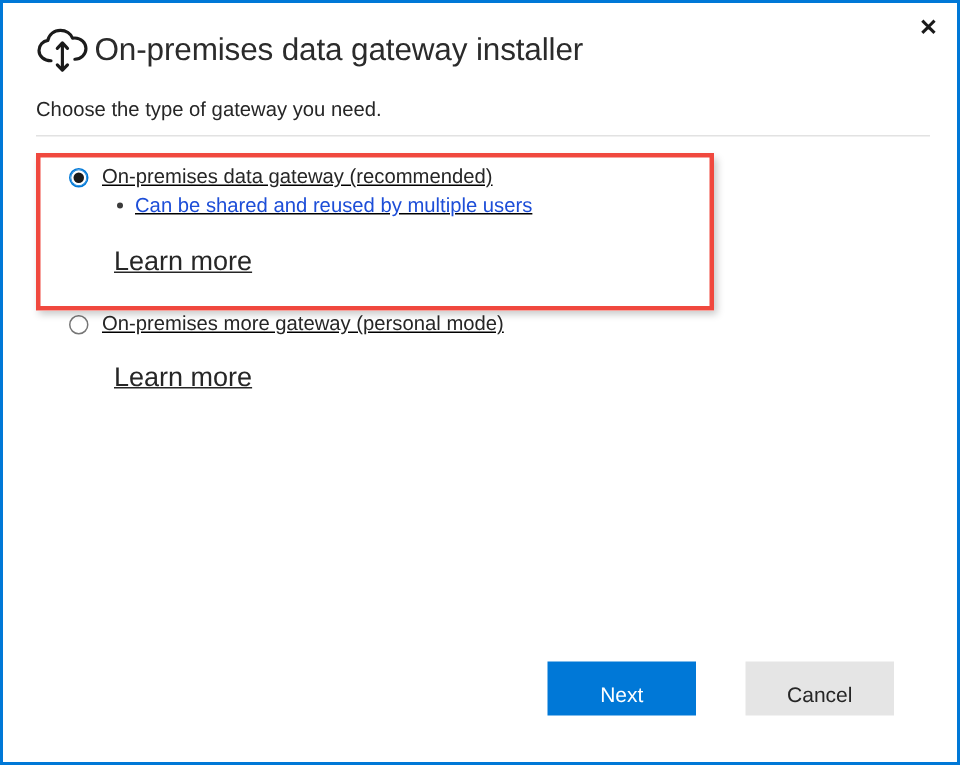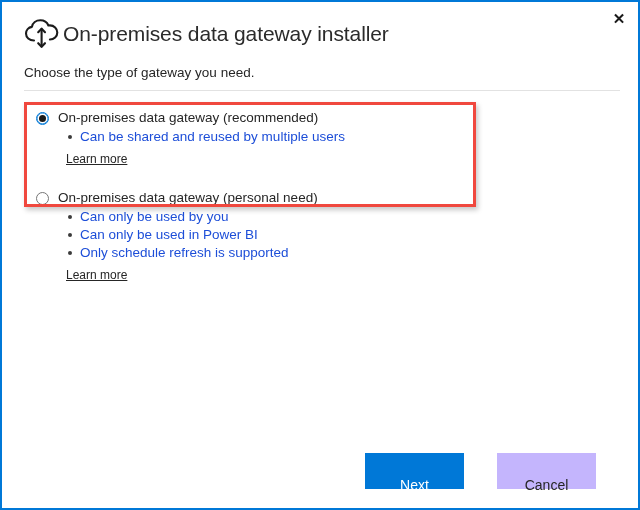--- a/index.html
+++ b/index.html
@@ -95,22 +95,23 @@
   
   #options {
     position: absolute;
     left: 22px;
     top: 100px;
     width: 596px;
   }
 
   .option-block {
     position: relative;
-    padding: 8px 10px 9px 12px;
-    box-sizing: border-box;
+    padding: 8px 10px 9px 22px;
+    box-sizing: border-box;
+    text-decoration: underline;
   }
 
   
   #highlight-box {
     position: absolute;
     left: 0px;
     top: 0px;
     width: 452px;
     height: 105px;
     border: 3px solid #f0483e;
@@ -183,61 +184,61 @@
     left: 2px;
     top: 7px;
     width: 4px;
     height: 4px;
     border-radius: 50%;
     background: #3b3b3b;
   }
 
   .learn-more {
     display: inline-block;
-    margin: 6px 0 0 30px;
-    font-size: 12px;
+    margin: 18px 0 0 30px;
+    font-size: 18px;
     color: #262626;
     text-decoration: underline;
     cursor: pointer;
     white-space: nowrap;
   }
 
   #option-block-personal {
     margin-top: 6px;
   }
 
   
   #footer-buttons {
     position: absolute;
     left: 0;
     top: 439px;
     width: 640px;
     height: 36px;
   }
   .dlg-button {
     position: absolute;
-    top: 12px;
+    top: 0;
     width: 99px;
     height: 36px;
     border: none;
     font-size: 14px;
     font-family: "Liberation Sans", sans-serif;
     cursor: pointer;
-    padding: 14px;
+    padding: 4px;
     line-height: 36px;
     text-align: center;
   }
   #next-button {
     left: 363px;
     background: #0078D7;
     color: #ffffff;
   }
   #cancel-button {
     left: 495px;
-    background: #c4b5fd;
+    background: #e5e5e5;
     color: #262626;
   }
 </style>
 </head>
 <body>
 
 <div id="installer-window">
 
   <button id="close-button">
     <span class="glyph">✕</span>
@@ -274,27 +275,22 @@
       </div>
       <ul class="bullet-list">
         <li>Can be shared and reused by multiple users</li>
       </ul>
       <a class="learn-more">Learn more</a>
     </div>
 
     <div class="option-block" id="option-block-personal">
       <div class="option-header">
         <span class="radio unchecked"></span>
-        <span class="option-label">On-premises data gateway (personal need)</span>
+        <span class="option-label">On-premises more gateway (personal mode)</span>
       </div>
-      <ul class="bullet-list">
-        <li>Can only be used by you</li>
-        <li>Can only be used in Power BI</li>
-        <li>Only schedule refresh is supported</li>
-      </ul>
       <a class="learn-more">Learn more</a>
     </div>
 
   </div>
 
   <div id="footer-buttons">
     <button class="dlg-button" id="next-button">Next</button>
     <button class="dlg-button" id="cancel-button">Cancel</button>
   </div>
 

